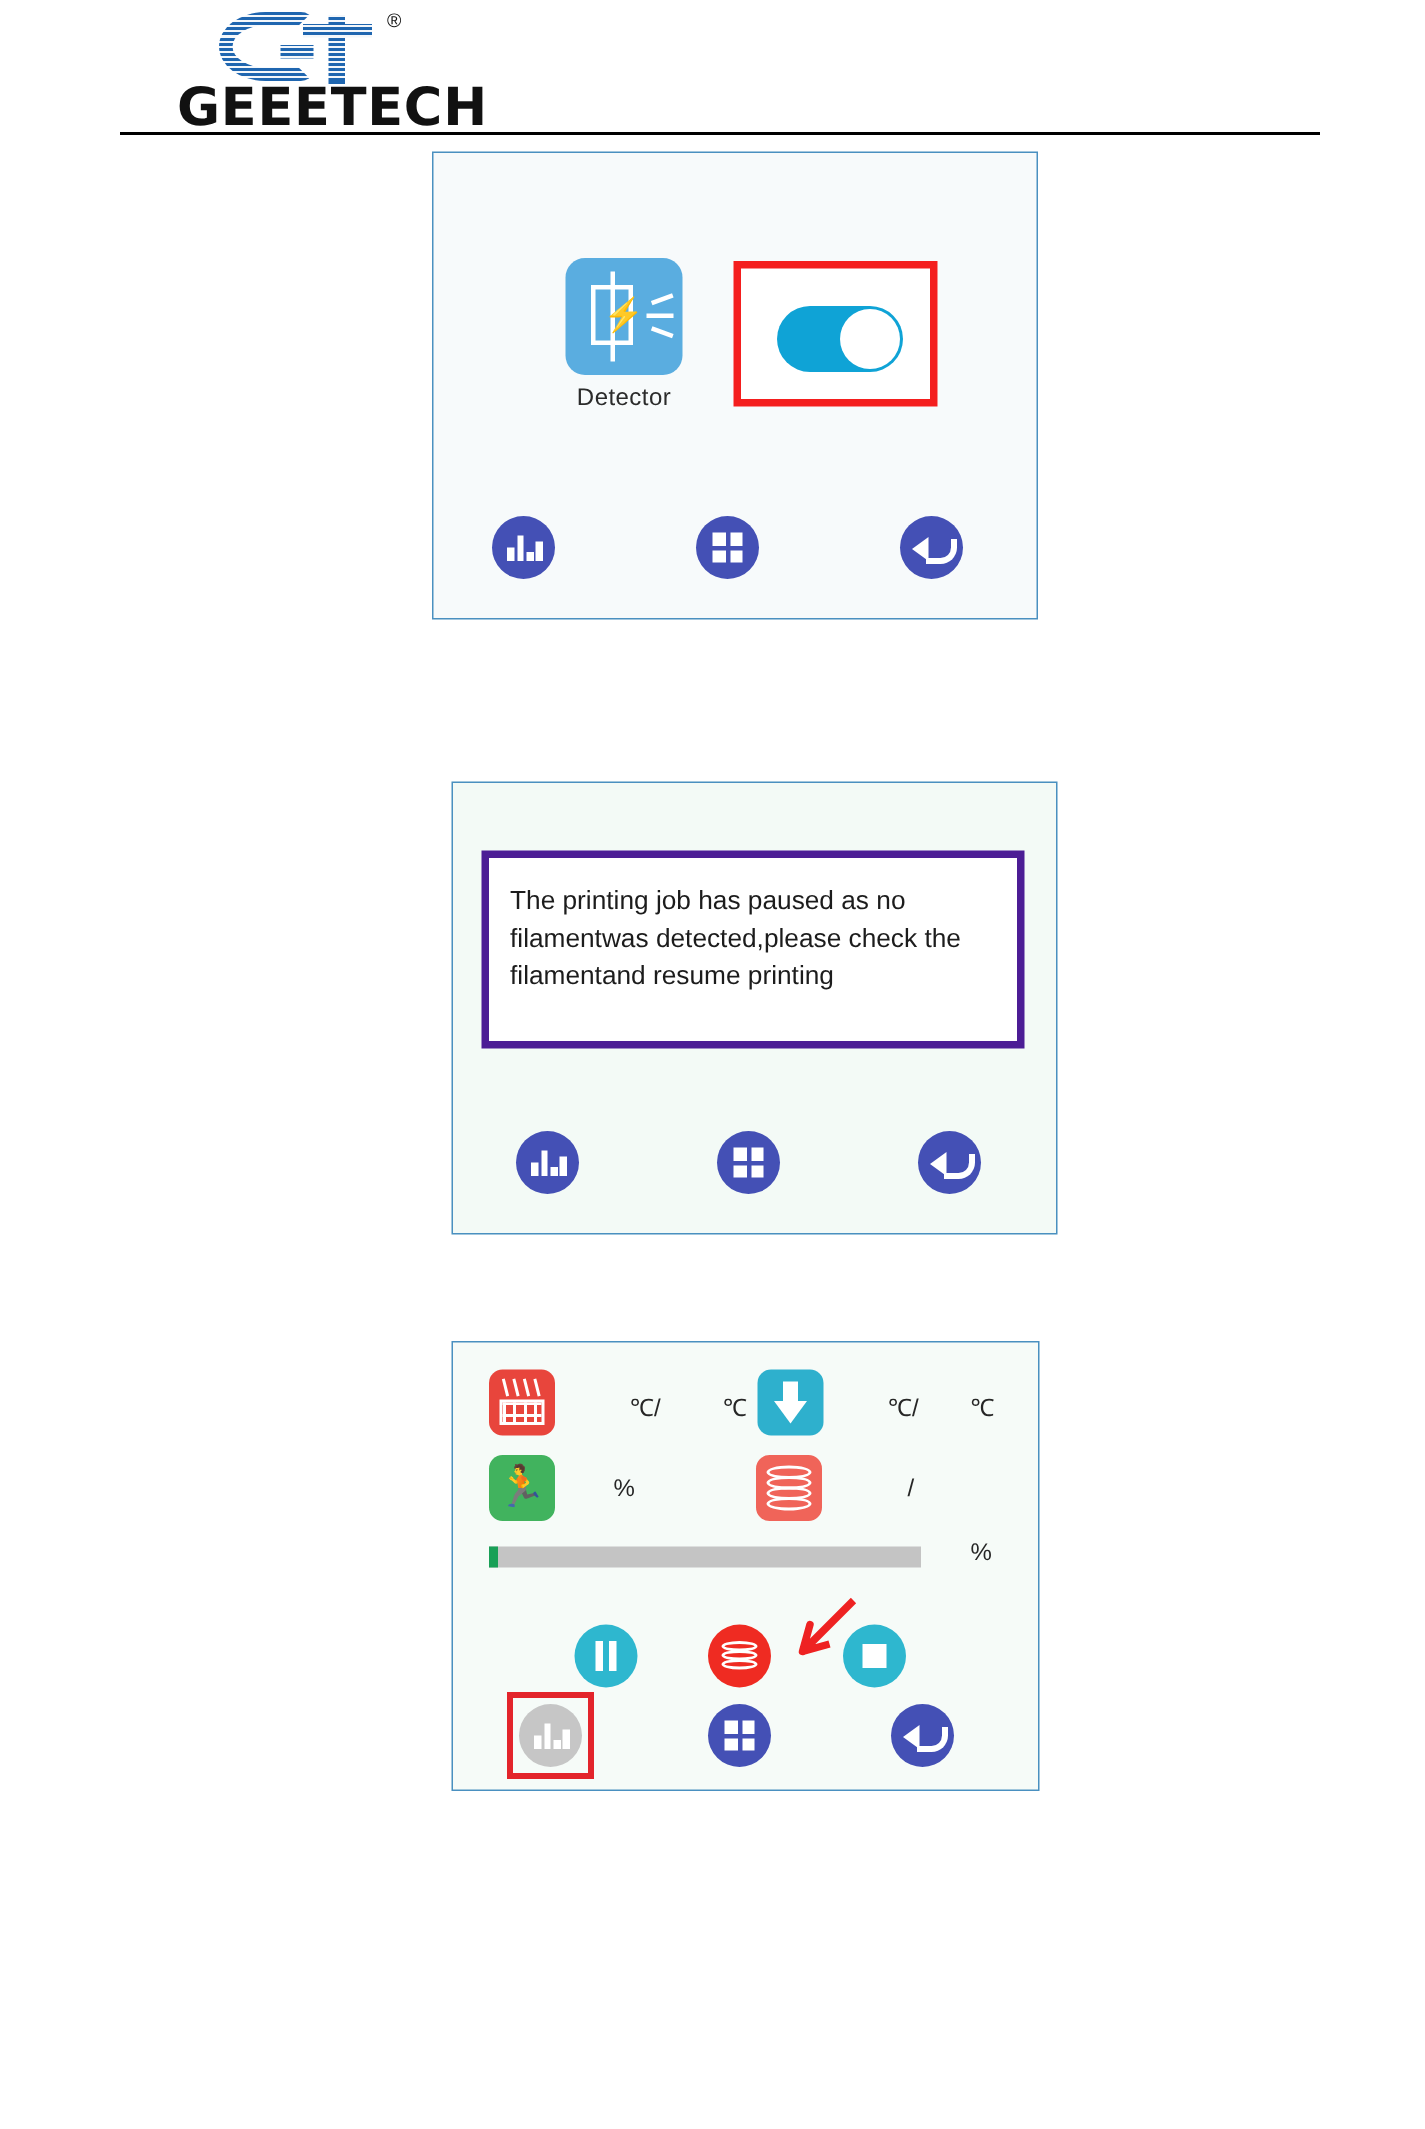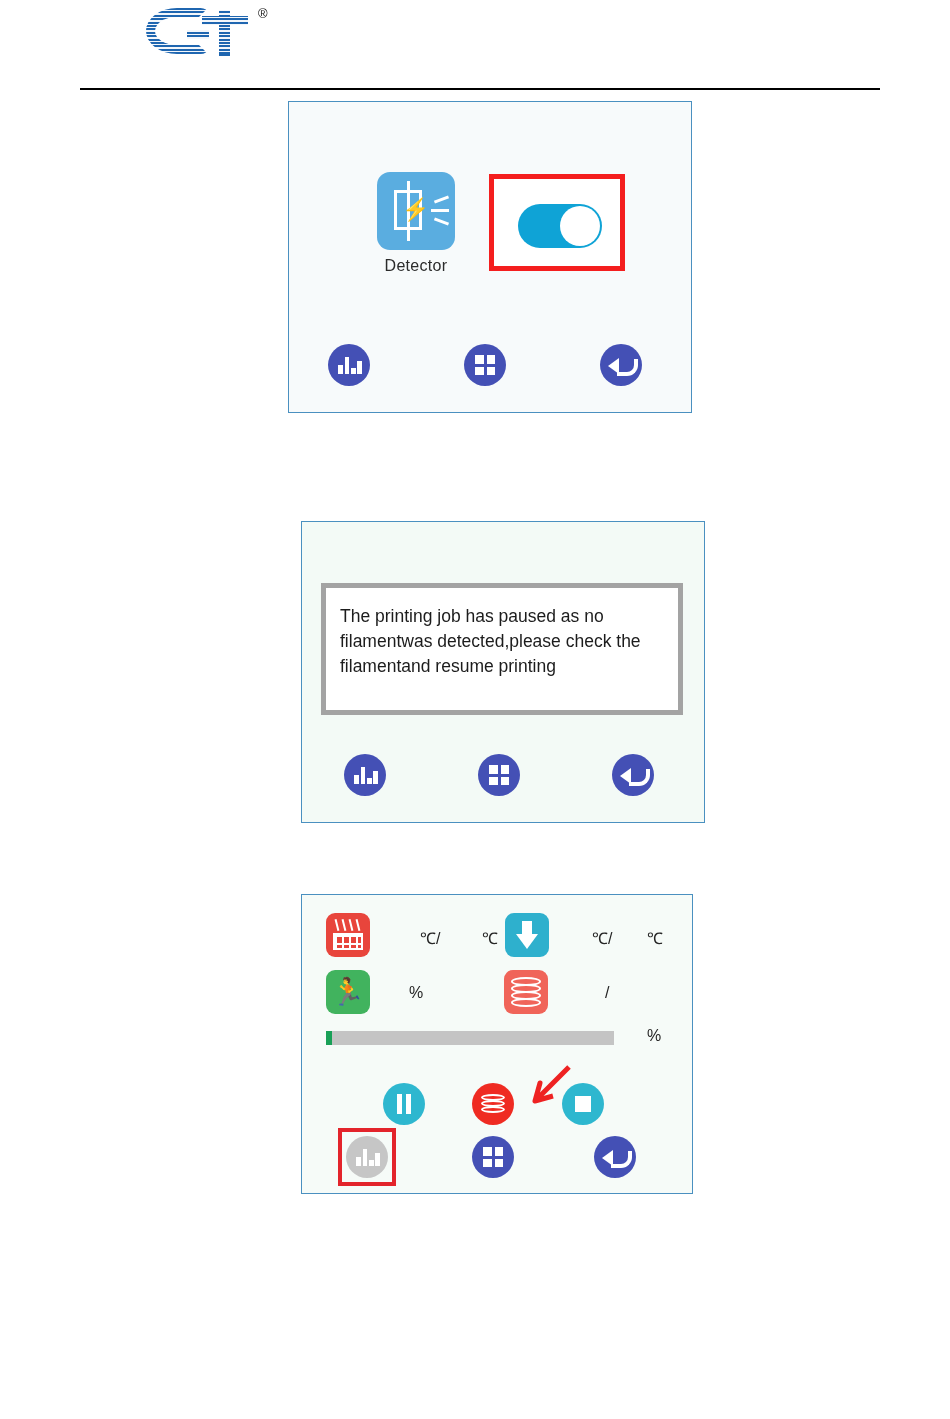--- a/index.html
+++ b/index.html
@@ -258,23 +258,22 @@
     border-top: none;
     border-radius: 0 0 11px 0;
   }
 
   
   .dialog {
     position: absolute;
     left: 19px; top: 45px;
     width: 362px;
     box-sizing: border-box;
-    border: 5px solid #a3a3a3;
+    border: 5px solid #4c1d95;
     background: #5656c4;
-    margin-top: 16px;
   }
   .dialog-body {
     background: #ffffff;
     padding: 16px 14px 14px 14px;
     min-height: 92px;
   }
   .dialog-text {
     font-size: 17.5px;
     line-height: 25px;
     color: #1c1c1c;
@@ -464,20 +463,21 @@
 <body>
 
 <div class="header">
   <div class="logo">
     <div class="logo-mark">
       <div class="logo-g"></div>
       <div class="logo-t"></div>
       <div class="logo-stripes"></div>
       <div class="logo-reg">®</div>
     </div>
+    <div class="logo-word">GEEETECH</div>
   </div>
   <div class="header-rule"></div>
 </div>
 
 <div class="screen" id="screen-detector">
 
   <div class="detector-row">
 
     <div class="detector-tile">
       <div class="detector-icon">

